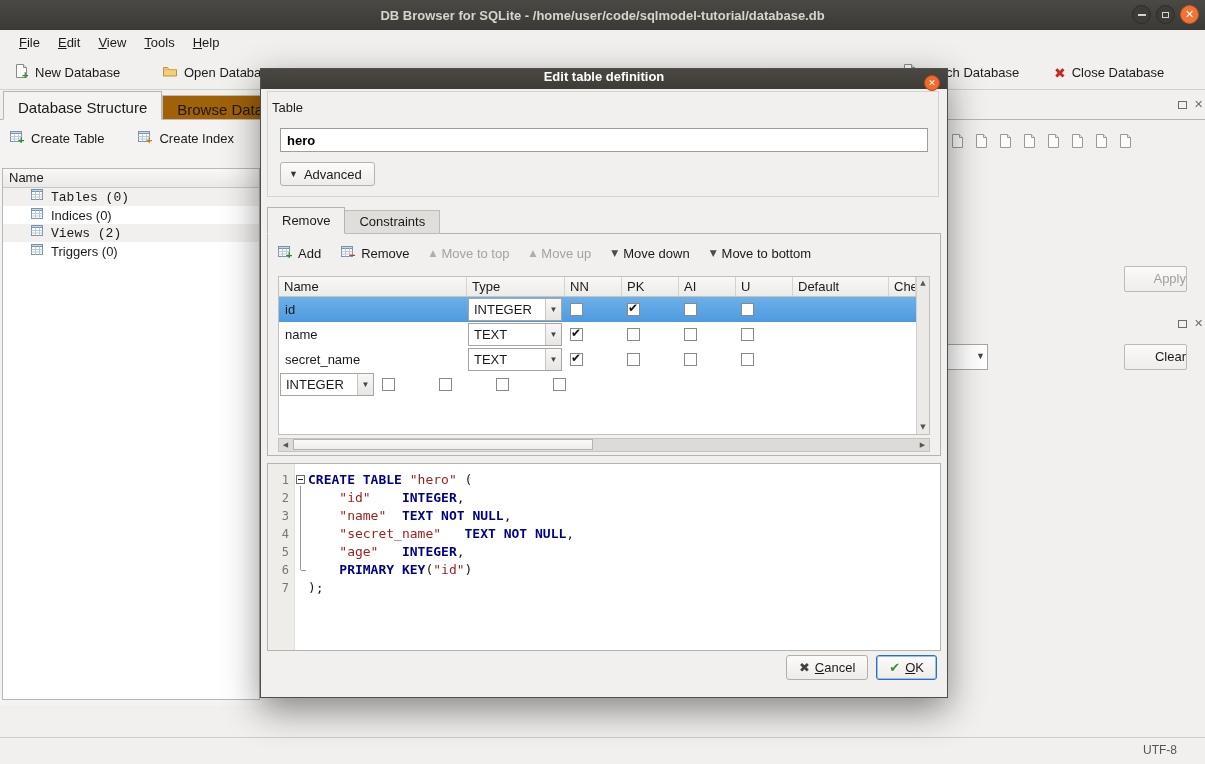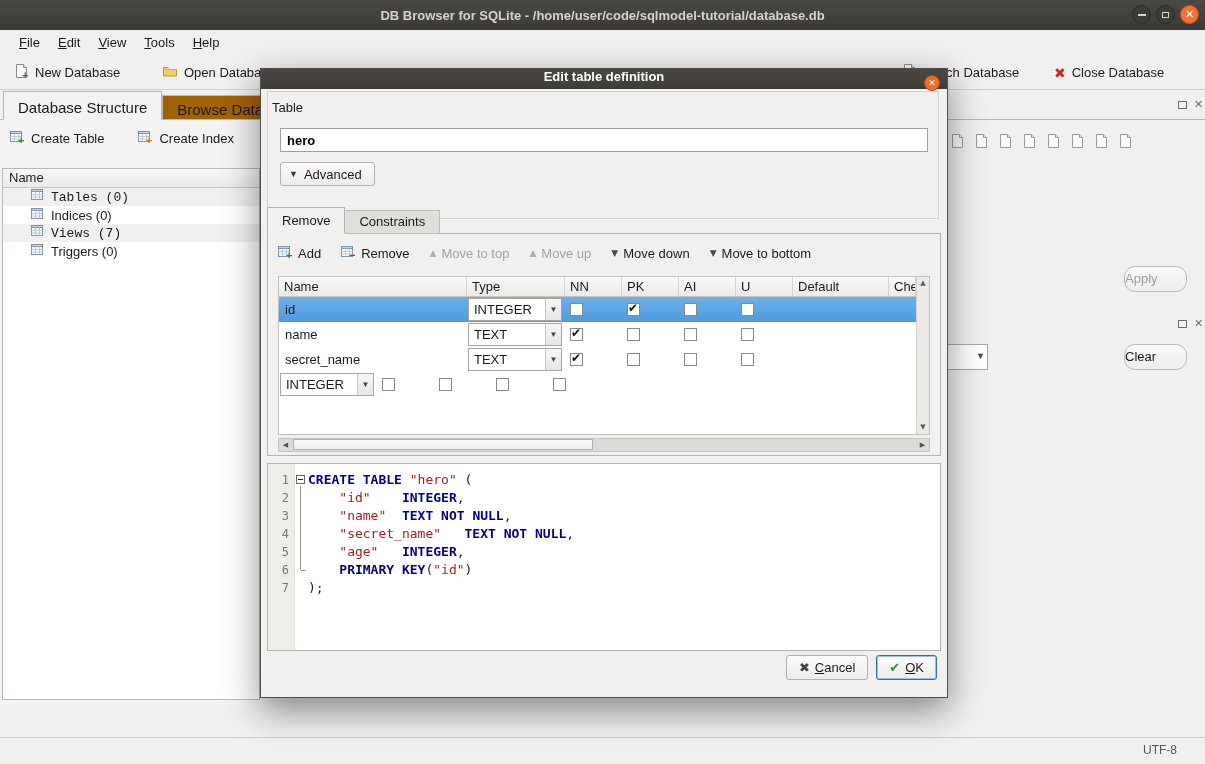--- a/index.html
+++ b/index.html
@@ -41,22 +41,22 @@
   .tree-row { display:flex; align-items:center; height:18px; padding-left:28px; gap:5px; }
   .tree-row.alt { background:#f1f0ef;font-family:Liberation Mono, monospace; }
 
   .dock-header-icons { position:absolute; display:flex; gap:7px; align-items:center; }
   .float-icon { display:inline-block; width:9px; height:8px; border:1px solid #6e6c68; }
   .small-x { color:#6e6c68; font-size:11px; line-height:11px; font-family:"DejaVu Sans",sans-serif; }
 
   .right-toolbar { position:absolute; left:950px; top:126px; height:32px; display:flex; gap:9px; align-items:center; }
   .right-toolbar .ticon { opacity:.85; }
 
-  .side-btn { position:absolute; width:63px; height:26px; border:1px solid #bcbab6; border-radius:11px;
-    background:linear-gradient(#fbfaf9,#efedeb); text-align:left; line-height:24px; }
+  .side-btn { position:absolute; width:63px; height:26px; border:1px solid #bcbab6; border-radius:2px;
+    background:linear-gradient(#fbfaf9,#efedeb); text-align:right; line-height:24px; }
   .side-btn.disabled { color:#a19f9a; }
   .partial-combo { position:absolute; left:940px; top:344px; width:48px; height:26px; background:#fff;
     border:1px solid #a8a6a2; }
   .partial-combo .arr { position:absolute; right:2px; top:6px; font-size:9px; color:#444; }
 
   .bottom-tabs { position:absolute; left:708px; top:708px; display:flex; }
   .btab { height:27px; line-height:25px; padding:0 16px; border:1px solid #c0beba; background:#e7e5e2; margin-left:-1px; }
   .btab.active { background:#f6f5f3; border-color:#a9a7a3; }
   .statusbar { position:absolute; left:0; top:737px; width:100%; height:27px; background:#f1f0ee; border-top:1px solid #cfcdc9; }
   .statusbar .enc { position:absolute; right:28px; top:5px; color:#555; font-size:12px; }
@@ -65,21 +65,21 @@
   .dialog { position:absolute; left:260px; top:68px; width:688px; height:630px; background:#f1f0ee;
     border:1px solid #504e4a; box-shadow:0 12px 34px rgba(0,0,0,.45); z-index:10; }
   .dlg-titlebar { height:20px; background:linear-gradient(#4b4843,#3f3c38); position:relative;
     display:flex; align-items:flex-start; justify-content:center; }
   .dlg-titlebar .t { color:#fff; font-weight:bold; }
   .dlg-close { position:absolute; right:7px; top:6px; width:16px; height:16px; border-radius:50%;
     background:#ee6a2f; border:1px solid #b84a16; color:#fff; font-size:9px; font-weight:bold;
     display:flex; align-items:center; justify-content:center; font-family:"DejaVu Sans",sans-serif; }
   .dlg-body { position:relative; height:601px; }
 
-  .groupbox { position:absolute; left:6px; top:2px; width:672px; height:128px; border:1px solid #d5d3cf;padding-left:20px; }
+  .groupbox { position:absolute; left:6px; top:2px; width:672px; height:106px; border:1px solid #d5d3cf;padding-left:20px; }
   .gb-label { position:absolute; left:4px; top:8px; }
   .tbl-input { position:absolute; left:12px; top:36px; width:648px; height:24px; border:1px solid #9f9d99;
     font-family:"Liberation Sans","DejaVu Sans",sans-serif; font-weight:bold; font-size:13px; padding:0 6px; background:#fff; }
   .adv-btn { position:absolute; left:12px; top:70px; height:24px; padding:0 12px 0 8px; display:flex; align-items:center; gap:6px;
     border:1px solid #b5b2ad; border-radius:3px; background:linear-gradient(#fcfbfa,#eeece9); }
   .tri-down { font-size:9px; color:#333; }
 
   .dlg-tabs { position:absolute; left:6px; top:118px; display:flex; z-index:2; }
   .dtab { padding:0 14px; }
   .dtab.active { background:#f1f0ee; border:1px solid #b5b3ae; border-bottom:1px solid #f1f0ee; height:27px; line-height:25px; }
@@ -249,21 +249,21 @@
                 <path d="M0.5 6.5 H11.5 M0.5 9 H11.5 M4.5 3.5 V11.5 M8.5 3.5 V11.5" stroke="#b9c9d8" fill="none"></path>
               </svg></span>
             <span>Indices (0)</span>
           </div>
           <div class="tree-row alt">
             <span><svg width="15" height="14" viewBox="0 0 15 14">
                 <rect x="0.5" y="1.5" width="11" height="10" fill="#fff" stroke="#7a93ab"></rect>
                 <rect x="0.5" y="1.5" width="11" height="2" fill="#c4d6e8" stroke="#7a93ab"></rect>
                 <path d="M0.5 6.5 H11.5 M0.5 9 H11.5 M4.5 3.5 V11.5 M8.5 3.5 V11.5" stroke="#b9c9d8" fill="none"></path>
               </svg></span>
-            <span>Views (7)</span>
+            <span>Views (2)</span>
           </div>
           <div class="tree-row">
             <span><svg width="15" height="14" viewBox="0 0 15 14">
                 <rect x="0.5" y="1.5" width="11" height="10" fill="#fff" stroke="#7a93ab"></rect>
                 <rect x="0.5" y="1.5" width="11" height="2" fill="#c4d6e8" stroke="#7a93ab"></rect>
                 <path d="M0.5 6.5 H11.5 M0.5 9 H11.5 M4.5 3.5 V11.5 M8.5 3.5 V11.5" stroke="#b9c9d8" fill="none"></path>
               </svg></span>
             <span>Triggers (0)</span>
           </div>
         </div>

